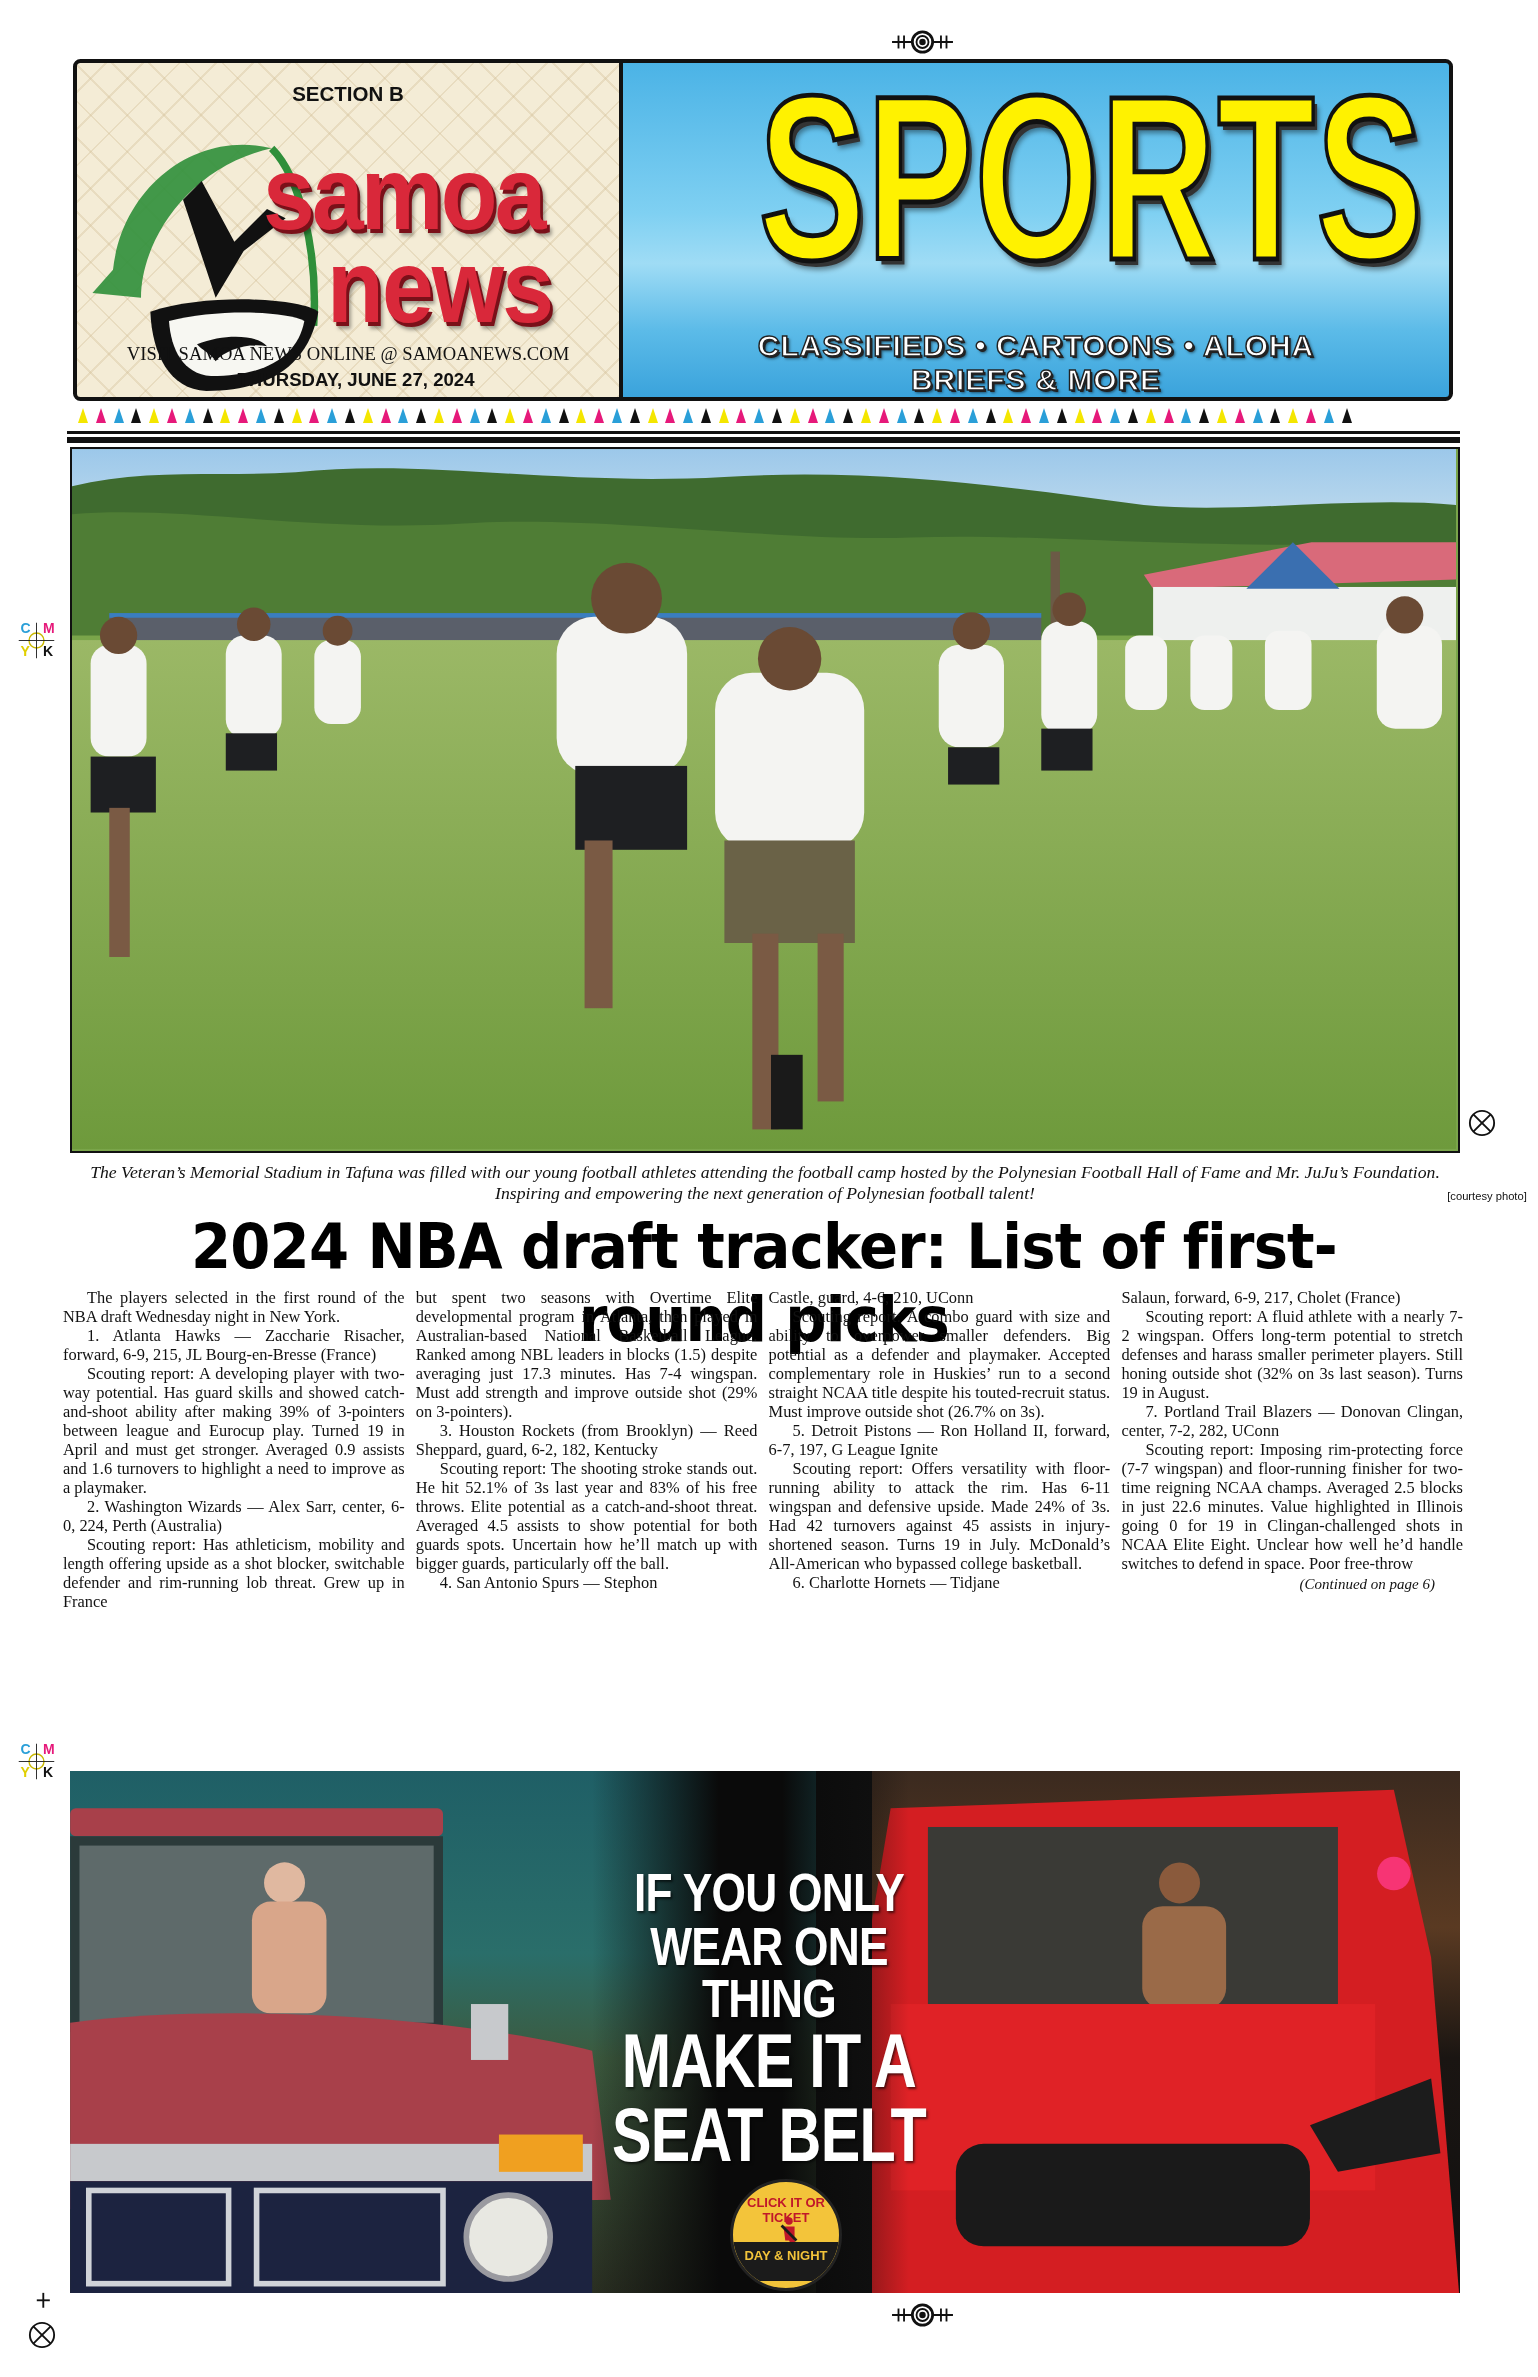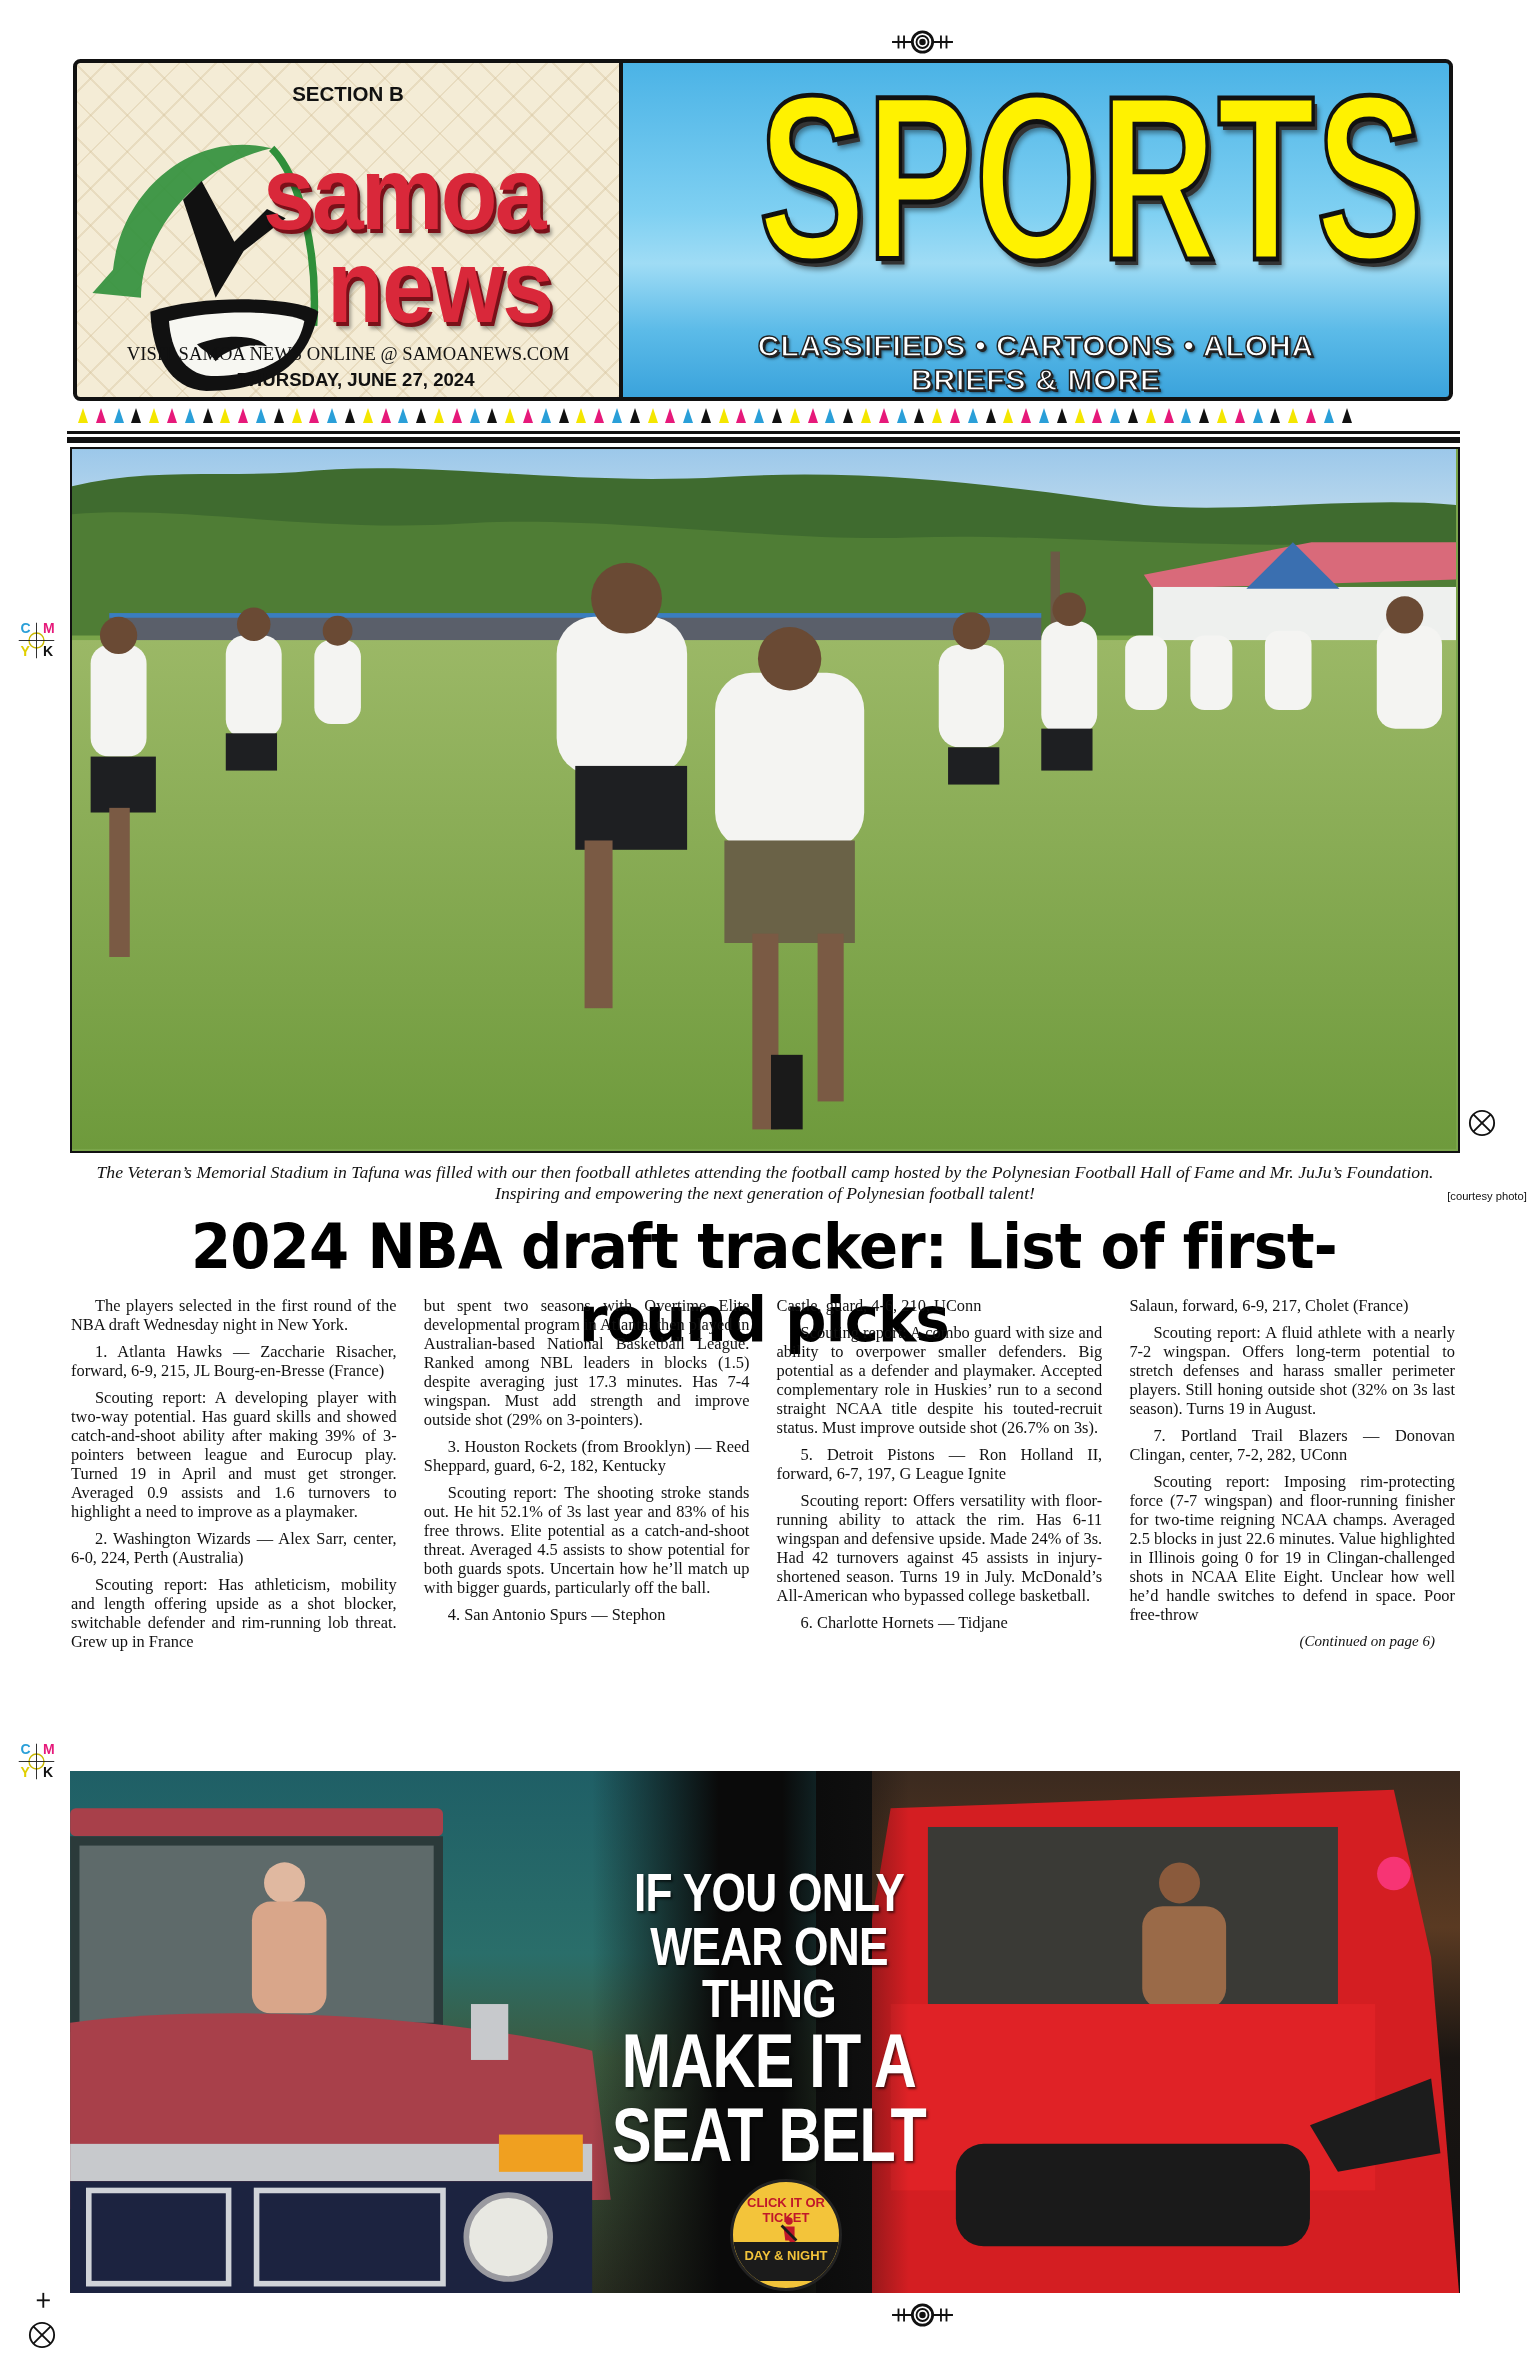--- a/index.html
+++ b/index.html
@@ -43,21 +43,21 @@
   .photo svg { display:block; }
 
   .caption { left:70px; top:1162px; width:1390px; font-family:"Liberation Serif", serif; font-style:italic; font-size:17.7px; line-height:21.4px; color:#111; text-align:center; }
   .credit { position:absolute; right:11.2px; top:1190px; font-family:Liberation Sans, sans-serif; font-size:11.2px; color:#111; }
 
   .headline { left:65px; top:1210px; width:1398px; text-align:center; font-family:"DejaVu Sans", sans-serif; font-weight:bold; font-size:62px; line-height:73px; letter-spacing:-0.9px; color:#000; transform:scaleX(0.93); transform-origin:center top; }
 
   
   .columns { left:63px; top:1288px; width:1400px; height:466px; display:flex; gap:11.2px; }
   .col { flex:1; font-family:"Liberation Serif", serif; font-size:16.4px; line-height:19px; text-align:justify; color:#111; overflow:hidden; hyphens:auto; }
-  .col p { margin:8px; text-indent:24px; }
+  .col p { margin:0; text-indent:24px; }
   .col p.noindent { text-indent:0; }
   .continued { font-style:italic; text-align:right; padding-right:28px; font-size:15px; margin-top:1.9px; }
 
   
   .ad { left:70px; top:1771px; width:1390px; height:522px; overflow:hidden; background:#111; }
   .ad-left { position:absolute; left:0; top:0; width:746px; height:100%; background:linear-gradient(180deg,#1f5f66 0%,#2a6e6a 35%,#3c5a3e 55%,#2a2f22 100%); }
   .ad-right { position:absolute; left:802px; top:0; width:588px; height:100%; background:linear-gradient(180deg,#3b2a1f 0%,#5a3a22 30%,#1a1512 55%,#101010 100%); }
   .ad-mid { position:absolute; left:522px; top:0; width:317px; height:100%; background:linear-gradient(90deg, rgba(0,0,0,0) 0%, #0a0a0a 40%, #0a0a0a 60%, rgba(0,0,0,0) 100%); }
   .ad-h1 { position:absolute; left:466px; width:466px; text-align:center; font-family:"Liberation Sans", sans-serif; font-weight:bold; color:#fff; letter-spacing:-0.9px; transform:scaleX(0.82); transform-origin:center; text-shadow:1.9px 1.9px 2.8px rgba(0,0,0,0.6); }
   .ad-line1 { top:95px; font-size:54px; line-height:52px; }
@@ -272,21 +272,21 @@
 </div>
 
 <div class="abs crossx" style="left:1468px; top:1109px;">
   <svg width="28" height="28" viewBox="0 0 30 30">
     <circle cx="15" cy="15" r="13" fill="none" stroke="#111" stroke-width="2"></circle>
     <line x1="6" y1="6" x2="24" y2="24" stroke="#111" stroke-width="2"></line>
     <line x1="24" y1="6" x2="6" y2="24" stroke="#111" stroke-width="2"></line>
   </svg>
 </div>
 
-<div class="abs caption">The Veteran’s Memorial Stadium in Tafuna was filled with our then football athletes attending the football camp hosted by the Polynesian Football Hall of Fame and Mr. JuJu’s Foundation. Inspiring and empowering the next generation of Polynesian football talent!</div>
+<div class="abs caption">The Veteran’s Memorial Stadium in Tafuna was filled with our young football athletes attending the football camp hosted by the Polynesian Football Hall of Fame and Mr. JuJu’s Foundation. Inspiring and empowering the next generation of Polynesian football talent!</div>
 <div class="credit">[courtesy photo]</div>
 
 <div class="abs headline">2024 NBA draft tracker: List of first-round picks</div>
 
 <div class="abs columns">
   <div class="col">
     <p>The players selected in the first round of the NBA draft Wednesday night in New York.</p>
     <p>1. Atlanta Hawks — Zaccharie Risacher, forward, 6-9, 215, JL Bourg-en-Bresse (France)</p>
     <p>Scouting report: A developing player with two-way potential. Has guard skills and showed catch-and-shoot ability after making 39% of 3-pointers between league and Eurocup play. Turned 19 in April and must get stronger. Averaged 0.9 assists and 1.6 turnovers to highlight a need to improve as a playmaker.</p>
     <p>2. Washington Wizards — Alex Sarr, center, 6-0, 224, Perth (Australia)</p>

